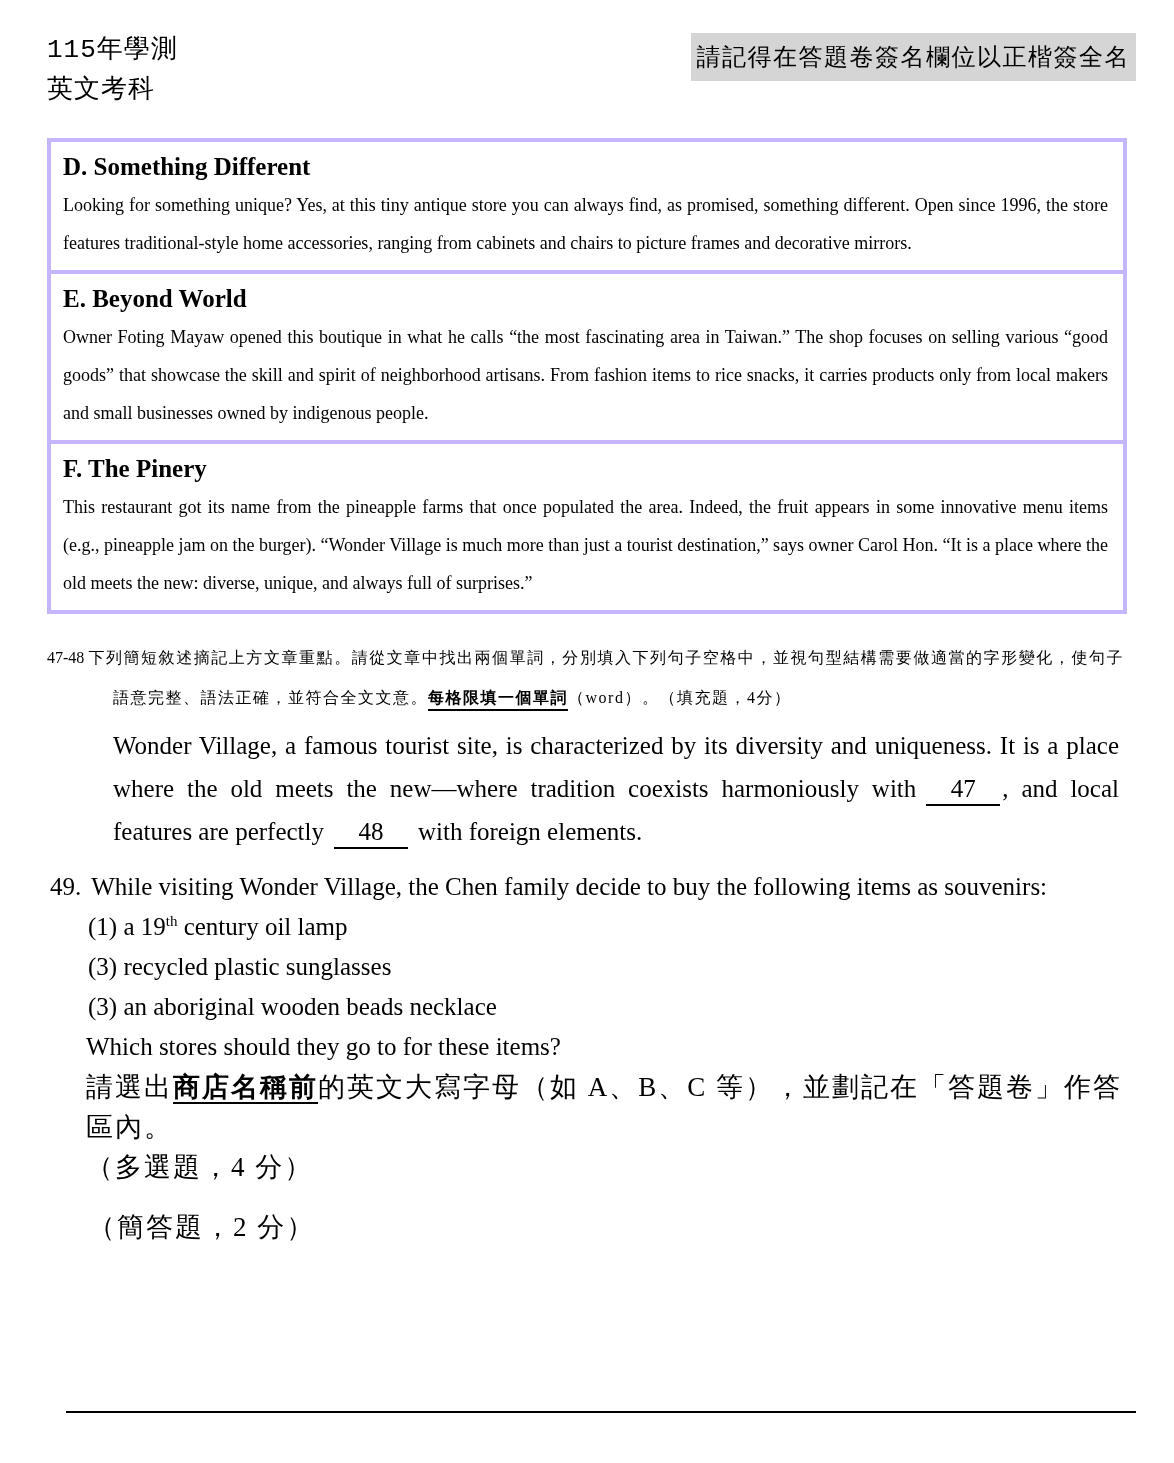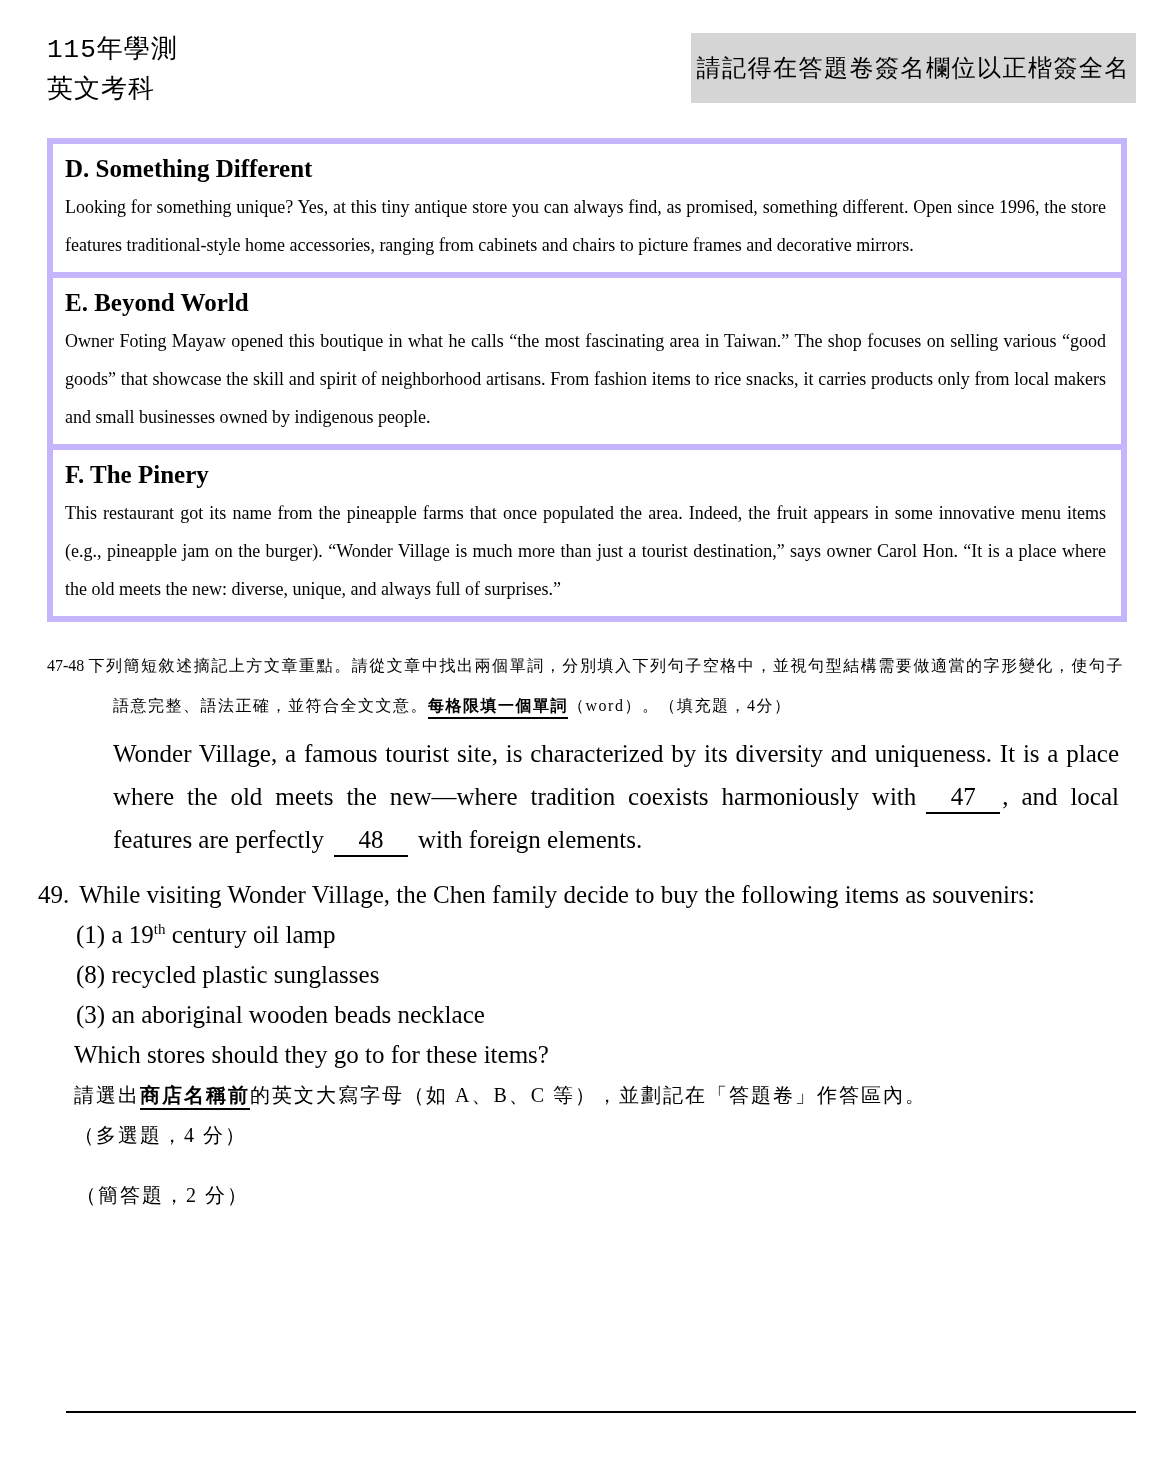--- a/index.html
+++ b/index.html
@@ -20,31 +20,31 @@
     display: flex;
     justify-content: space-between;
     align-items: flex-start;
     padding: 30px 38px 0 47px;
   }
   .hdr-left div { font-size: 26px; line-height: 40px; letter-spacing: 1px; font-family: Liberation Mono, monospace; }
   .hdr-notice {
     background: #d5d5d5;
     font-size: 24px;
     line-height: 34px;
-    padding: 18px 6px;
+    padding: 7px 6px;
     margin-top: 3px;
     letter-spacing: 1.5px;
     white-space: nowrap;
   }
   .hdr-right div { font-size: 26px; line-height: 40px; letter-spacing: 1px; text-align: right; }
 
   
   .boxes { margin: 28px 47px 0 47px; }
   .pbox {
-    border: 6px solid #c4b5fd;
+    border: 4px solid #c4b5fd;
     padding: 6px 15px 8px 12px;
   }
   .pbox + .pbox { border-top: 0; }
   .pbox h3 {
     margin: 0;
     font-size: 25px;
     font-weight: bold;
     line-height: 38px;
   }
   .pbox p {
@@ -82,31 +82,31 @@
     display: inline-block;
     min-width: 74px;
     text-align: center;
     border-bottom: 2px solid #000;
     line-height: 1.15;
   }
   .blank-47 { margin-left: 10px; margin-right: 2px; }
   .blank-48 { margin-left: 10px; margin-right: 10px; }
 
   
-  .qblock { margin: 14px 50px 0 38px; font-size: 25px; }
+  .qblock { margin: 14px 50px 0 50px; font-size: 25px; }
   .qstem {
     margin: 0;
     line-height: 40px;
     padding-left: 38px;
     text-indent: -38px;
   }
   .qstem .qnum { margin-right: 10px; }
   .qitem { margin: 0 0 0 38px; line-height: 40px; }
   .qsub  { margin: 0 0 0 36px; line-height: 40px; }
-  .qcn   { margin: 0 0 0 36px; line-height: 40px; letter-spacing: 2px; font-size: 20px; }
+  .qcn   { margin: 0 0 0 36px; line-height: 40px; letter-spacing: 2px; font-size: 27px; }
   sup { font-size: 60%; vertical-align: super; line-height: 0; }
   .q50 { margin-top: 20px; }
   .q50 .qcn { margin-left: 38px; }
 
   
   .footer-rule {
     position: absolute;
     left: 66px;
     width: 1070px;
     top: 1411px;
@@ -143,21 +143,21 @@
   </div>
 
   <div class="q4748">
     <p class="instr"><span class="qnum">47-48</span><span>下列簡短敘述摘記上方文章重點。請從文章中找出兩個單詞，分別填入下列句子空格中，並視句型結構需要做適當的字形變化，使句子語意完整、語法正確，並符合全文文意。</span><span class="emph">每格限填一個單詞</span><span>（word）。（填充題，4分）</span></p>
     <p class="summary"><span>Wonder Village, a famous tourist site, is characterized by its diversity and uniqueness. It is a place where the old meets the new—where tradition coexists harmoniously with</span><span class="blank blank-47">47</span><span>, and local features are perfectly</span><span class="blank blank-48">48</span><span>with foreign elements.</span></p>
   </div>
 
   <div class="qblock">
     <p class="qstem"><span class="qnum">49.</span><span>While visiting Wonder Village, the Chen family decide to buy the following items as souvenirs:</span></p>
     <p class="qitem"><span>(1) a 19</span><sup>th</sup><span> century oil lamp</span></p>
-    <p class="qitem">(8) recycled plastic sunglasses</p>
+    <p class="qitem">(3) recycled plastic sunglasses</p>
     <p class="qitem">(3) an aboriginal wooden beads necklace</p>
     <p class="qsub">Which stores should they go to for these items?</p>
     <p class="qcn"><span>請選出</span><span class="emph">商店名稱前</span><span>的英文大寫字母（如 A、B、C 等），並劃記在「答題卷」作答區內。</span></p>
     <p class="qcn">（多選題，4 分）</p>
   </div>
 
   <div class="qblock q50">
     <p class="qcn">（簡答題，2 分）</p>
   </div>
 

